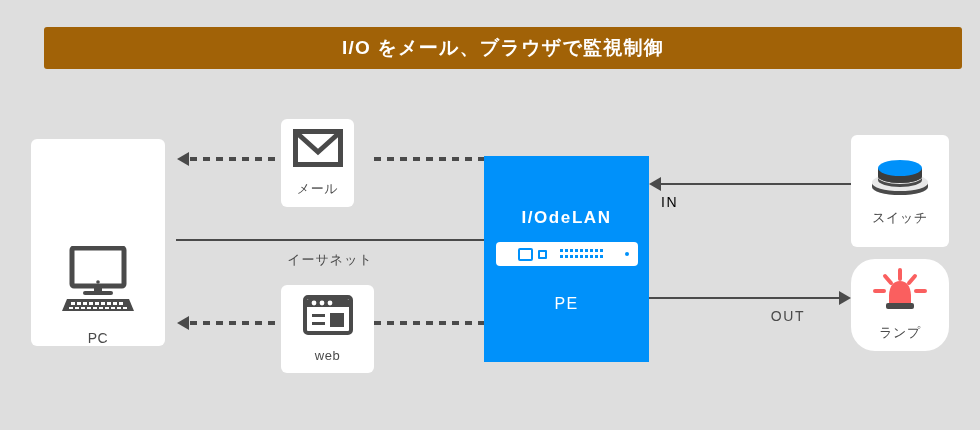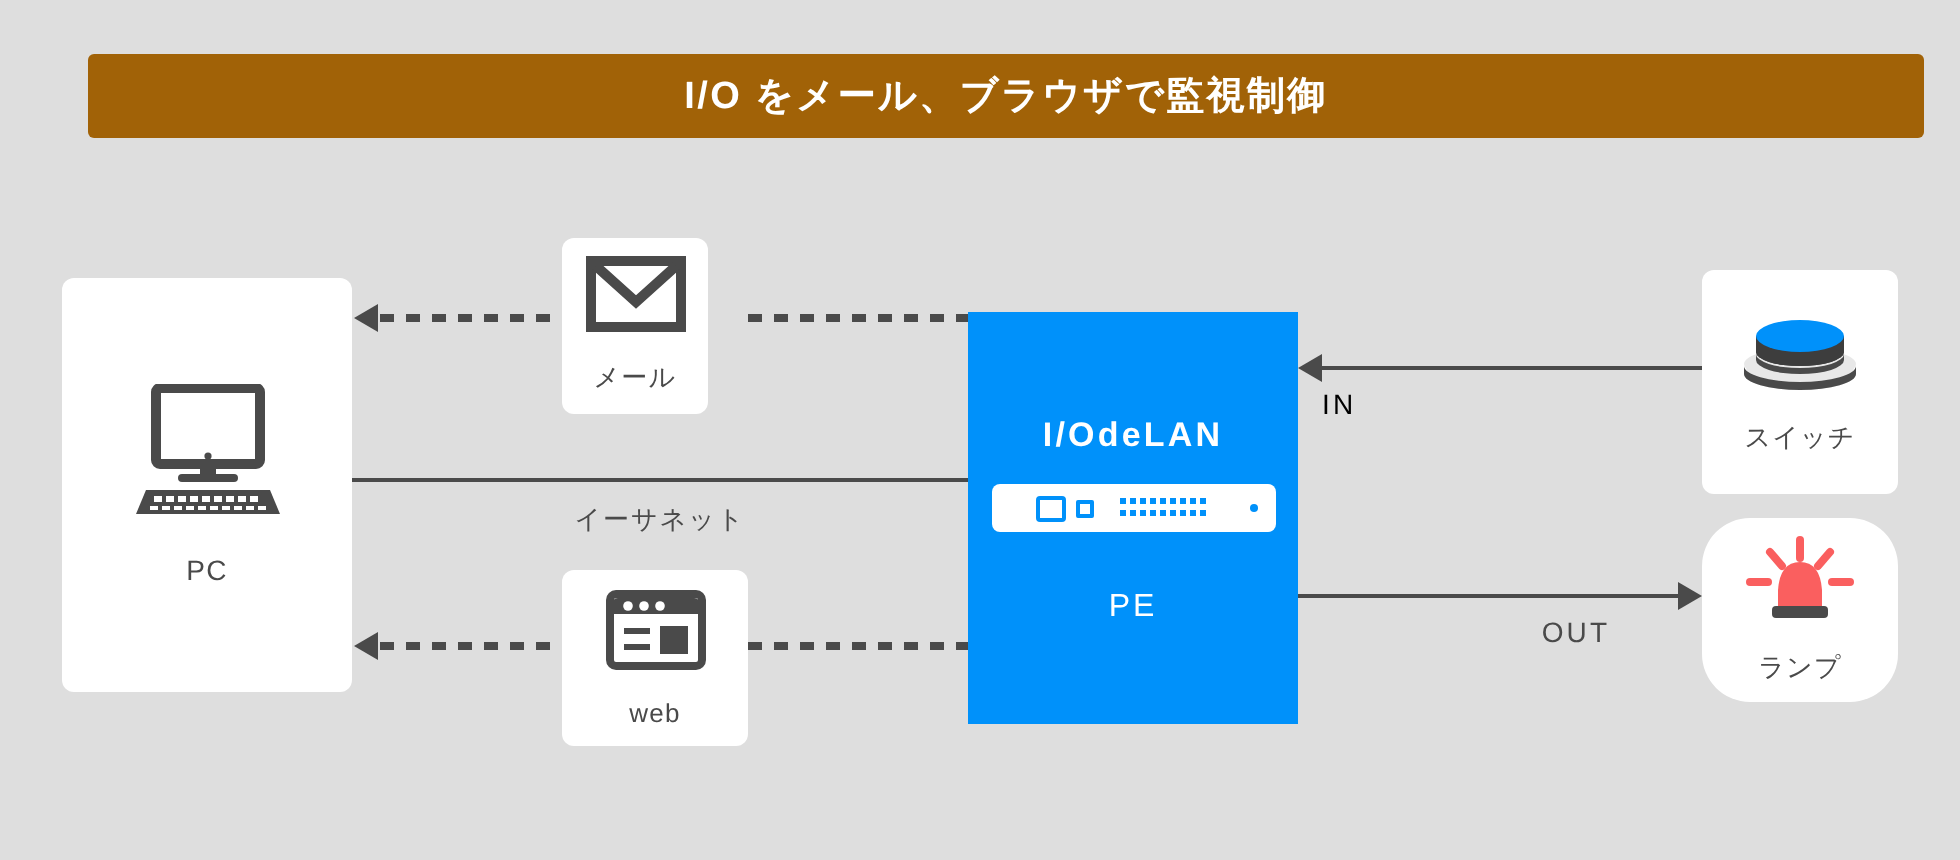--- a/index.html
+++ b/index.html
@@ -56,22 +56,23 @@
     font-size: 13px;
     letter-spacing: 0.6px;
     text-align: center;
     white-space: nowrap;
   }
 
   
   .card-pc {
     left: 31px;
     top: 139px;
-    width: 145px;
+    width: 134px;
     height: 207px;
+    justify-content: flex-end;
   }
   .card-pc .card-label { margin-top: 14px; font-size: 14px; }
 
   
   .card-mail {
     left: 281px;
     top: 119px;
     width: 73px;
     height: 88px;
   }

